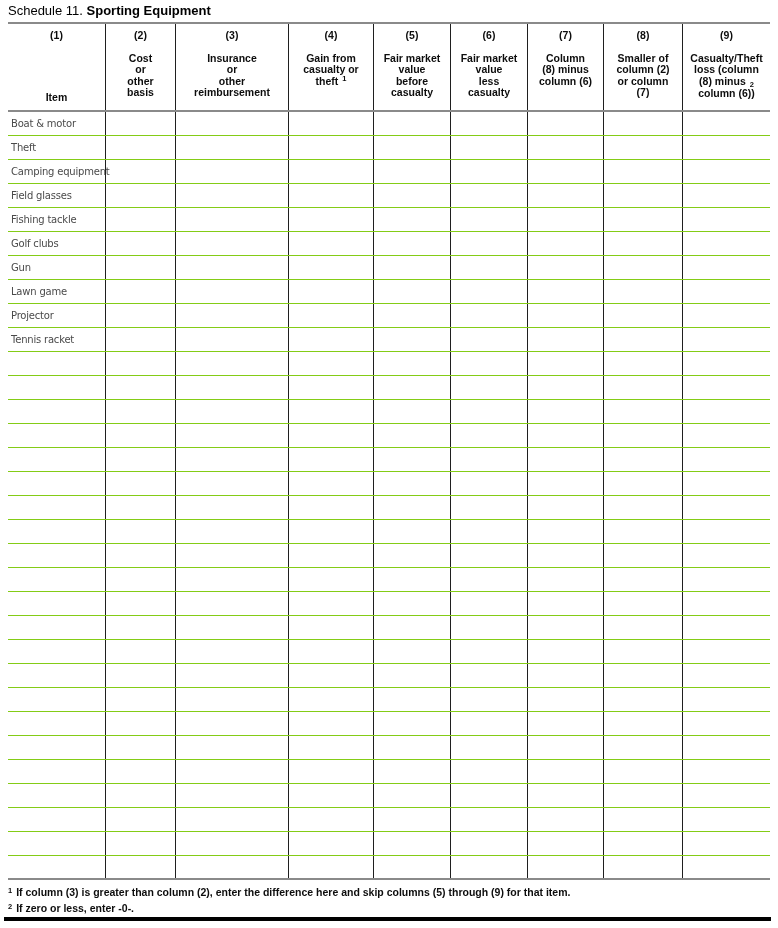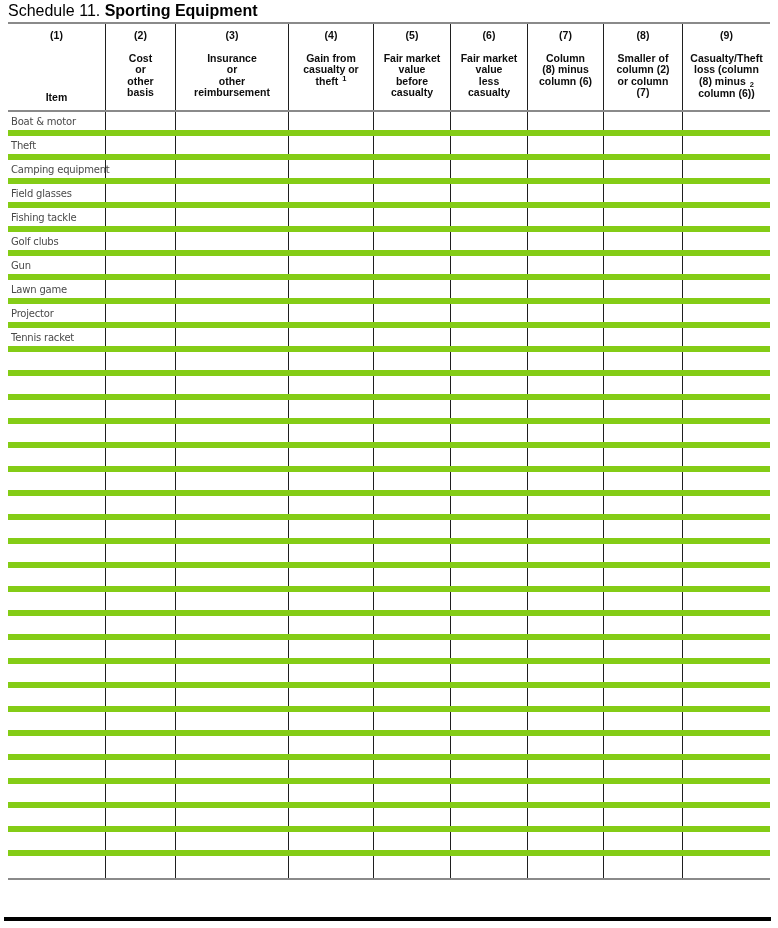--- a/index.html
+++ b/index.html
@@ -9,21 +9,21 @@
     font-family:"Liberation Sans", sans-serif;
     color:#111;
     position:relative;
     overflow:hidden;
   }
   .page { position:absolute; left:0; top:0; width:778px; height:928px; }
 
   
   .title {
     position:absolute; left:8px; top:3px;
-    font-size:16px; line-height:16px; color:#000;
+    font-size:13px; line-height:16px; color:#000;
     white-space:nowrap;
   }
   .title .bold { font-weight:bold; }
 
   
   .tbl {
     position:absolute; left:8px; top:22px; width:762px;
     border-top:2px solid #8a8a8a;
   }
   .hdr {
@@ -40,21 +40,21 @@
     overflow:hidden;
   }
   .hcell .hnum { margin-bottom:11px; }
   .hcell .hlbl { }
   .hcell .hlbl.bottom { margin-top:auto; margin-bottom:7px; }
   .sup { font-size:7.5px; position:relative; top:-3.5px; margin-left:1px; }
   .sub { font-size:7.5px; position:relative; top:2.5px; margin-left:1px; }
 
   .row {
     display:flex; height:24px;
-    border-bottom:6px solid #84cc16;
+    border-bottom:1px solid #84cc16;
     box-sizing:border-box;
   }
   .row.last { border-bottom:2px solid #8a8a8a; }
   .bcell { box-sizing:border-box; height:100%; }
 
   
   .c0 { width:97px; }
   .c1 { width:70px; }
   .c2 { width:113px; }
   .c3 { width:85px; }
@@ -529,16 +529,20 @@
           <div class="bcell c3 vline"></div>
           <div class="bcell c4 vline"></div>
           <div class="bcell c5 vline"></div>
           <div class="bcell c6 vline"></div>
           <div class="bcell c7 vline"></div>
           <div class="bcell c8 vline"></div>
         </div>
       </div>
   </div>
 
+  <div class="fnotes" id="fnotes">
+      <div class="fnote"><span class="fnm">1</span><span>If column (3) is greater than column (2), enter the difference here and skip columns (5) through (9) for that item.</span></div>
+      <div class="fnote"><span class="fnm">2</span><span>If zero or less, enter -0-.</span></div>
+    </div>
 
   <div class="rule"></div>
 
 </div>
 
 </body></html>

